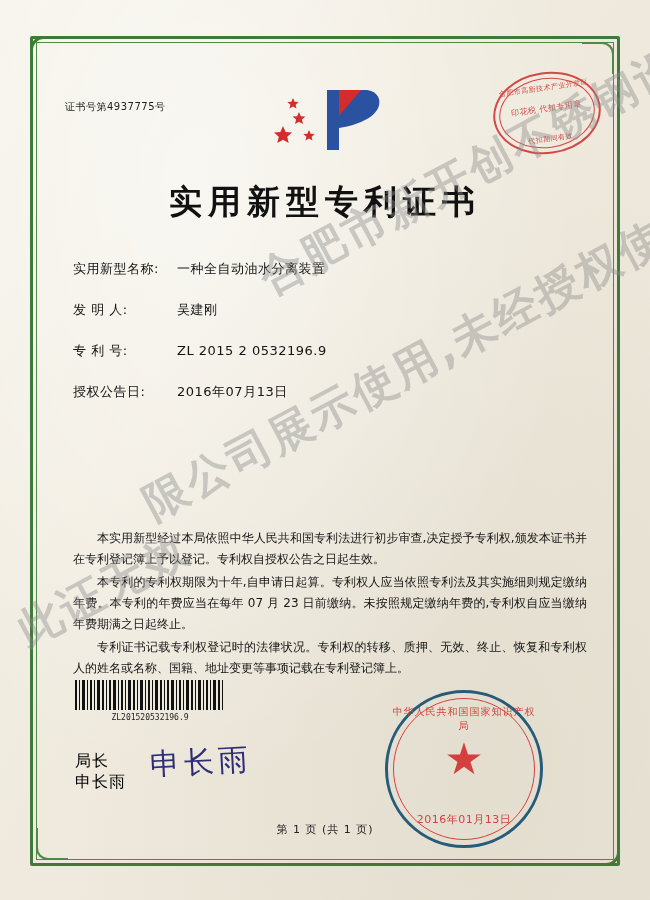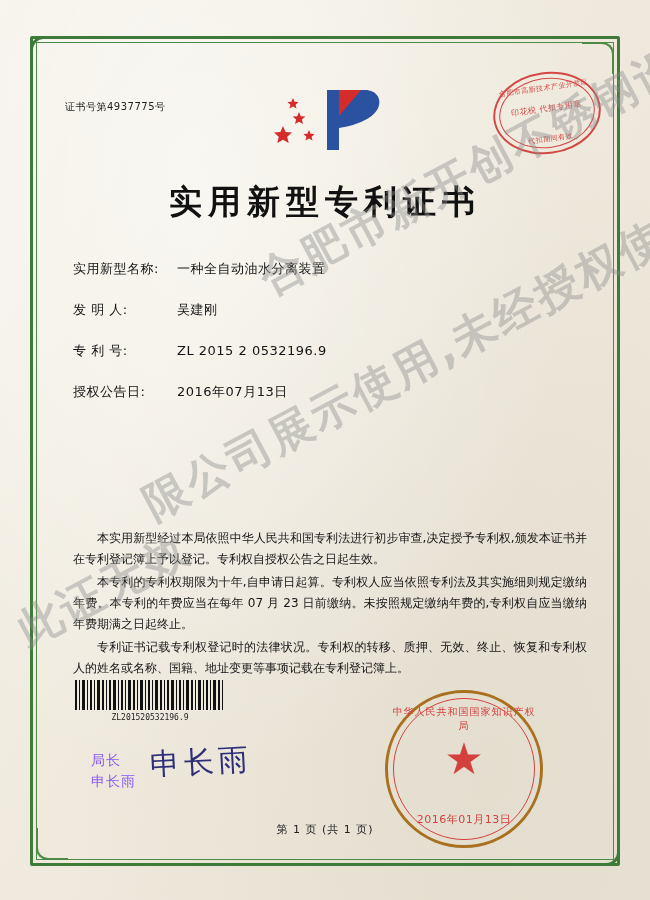--- a/index.html
+++ b/index.html
@@ -236,24 +236,24 @@
     left: 0; right: 0;
     text-align: center;
     font-size: 8px;
     font-family: "DejaVu Sans Mono", monospace;
     color: #222;
   }
 
   
   .director {
     position: absolute;
-    left: 36px;
+    left: 20px;
     top: 690px;
-    font-size: 14px;
-    color: #8b5cf6;
+    font-size: 16px;
+    color: #000000;
     line-height: 21px;
     letter-spacing: 1px;
   }
   .signature {
     position: absolute;
     left: 95px;
     top: 682px;
     font-size: 30px;
     color: #1a1a6e;
     font-family: "DejaVu Serif", serif;
@@ -262,21 +262,21 @@
     opacity: 0.9;
   }
 
   
   .seal {
     position: absolute;
     right: 52px;
     top: 630px;
     width: 152px;
     height: 152px;
-    border: 3px solid #a16207;
+    border: 3px solid #0c4a6e;
     border-radius: 50%;
     color: #d22b2b;
     opacity: 0.88;
   }
   .seal .ring2 {
     position: absolute;
     inset: 5px;
     border: 1px solid #d22b2b;
     border-radius: 50%;
   }

